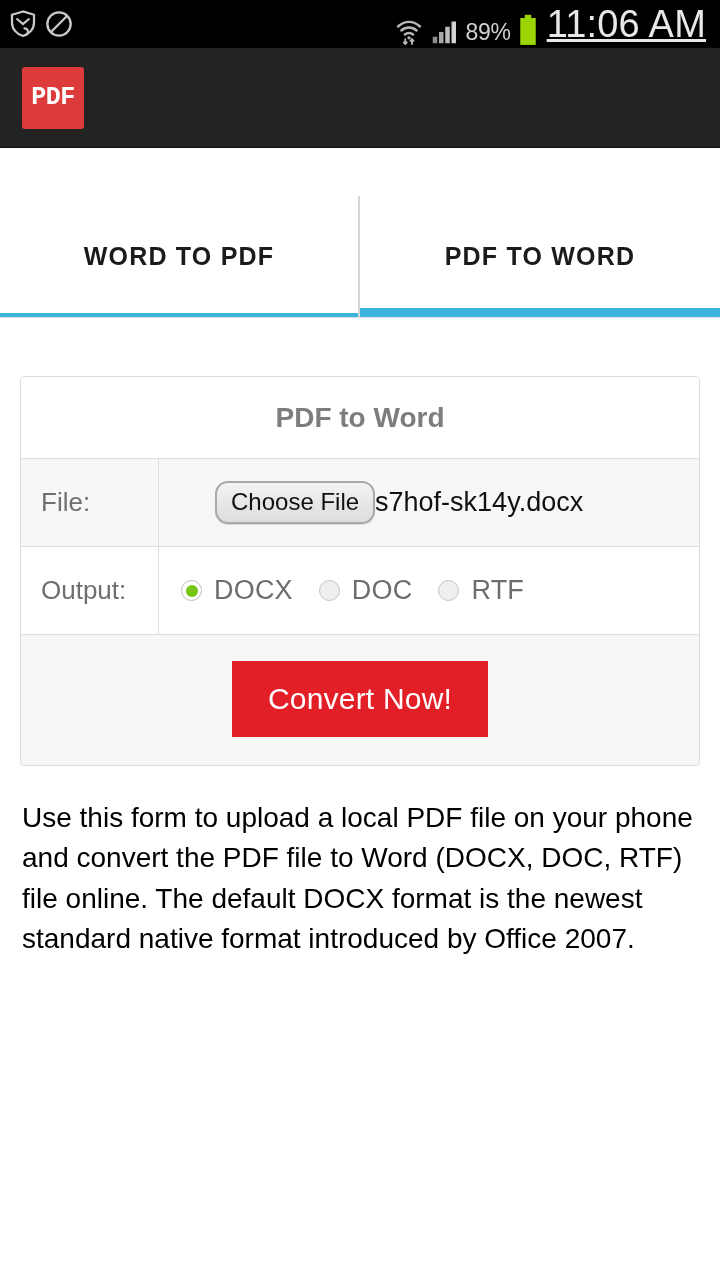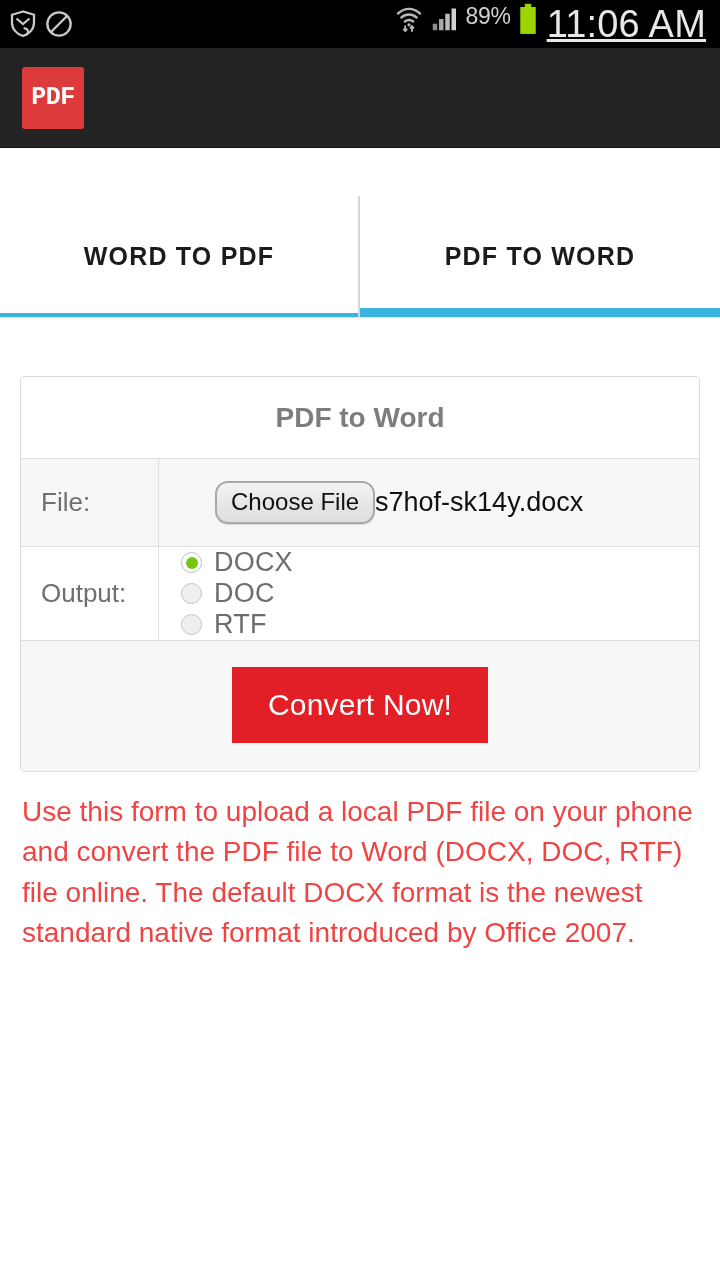--- a/index.html
+++ b/index.html
@@ -17,21 +17,21 @@
     background: #000000;
     display: flex;
     align-items: center;
     padding: 0 14px 0 8px;
     position: relative;
   }
   .status-left { display: flex; align-items: center; gap: 6px; }
   .status-right {
     margin-left: auto;
     display: flex;
-    align-items: flex-start;
+    align-items: flex-end;
     gap: 6px;
   }
   .sb-icon { display: block; }
   .battery-pct {
     color: #d0d0d0;
     font-size: 23px;
     letter-spacing: -0.3px;
   }
   .clock {
     color: #e8e8e8;
@@ -169,21 +169,21 @@
     white-space: nowrap;
     margin-left: 34px;
   }
   .file-name {
     font-size: 27px;
     color: #111111;
     white-space: nowrap;
   }
 
   
-  .radio-group { display: flex; gap: 0; flex-direction: column; }
+  .radio-group { display: flex; gap: 0; }
   .radio-opt {
     display: flex;
     align-items: center;
     margin-right: 26px;
   }
   .radio {
     width: 21px;
     height: 21px;
     border-radius: 50%;
     background: #efefef;
@@ -226,24 +226,24 @@
     border: none;
     font-family: "Liberation Sans", sans-serif;
     font-size: 30px;
     padding: 21px 36px;
     cursor: pointer;
     letter-spacing: 0.2px;
   }
 
   
   .description {
-    margin-top: 20px;
+    margin-top: 32px;
     font-size: 28px;
     line-height: 1.44;
-    color: #ef4444;
+    color: #000000;
     padding: 0 2px;
   }
 </style>
 </head>
 <body>
 
 <div class="status-bar">
   <div class="status-left">
     <svg class="sb-icon" width="30" height="30" viewBox="0 0 24 24">
       <path d="M12 2 L3.2 4.6 L3.2 11 C3.2 16 7.2 20.3 12 21.6 C16.8 20.3 20.8 16 20.8 11 L20.8 4.6 Z" fill="none" stroke="#c9c9c9" stroke-width="1.8"></path>

